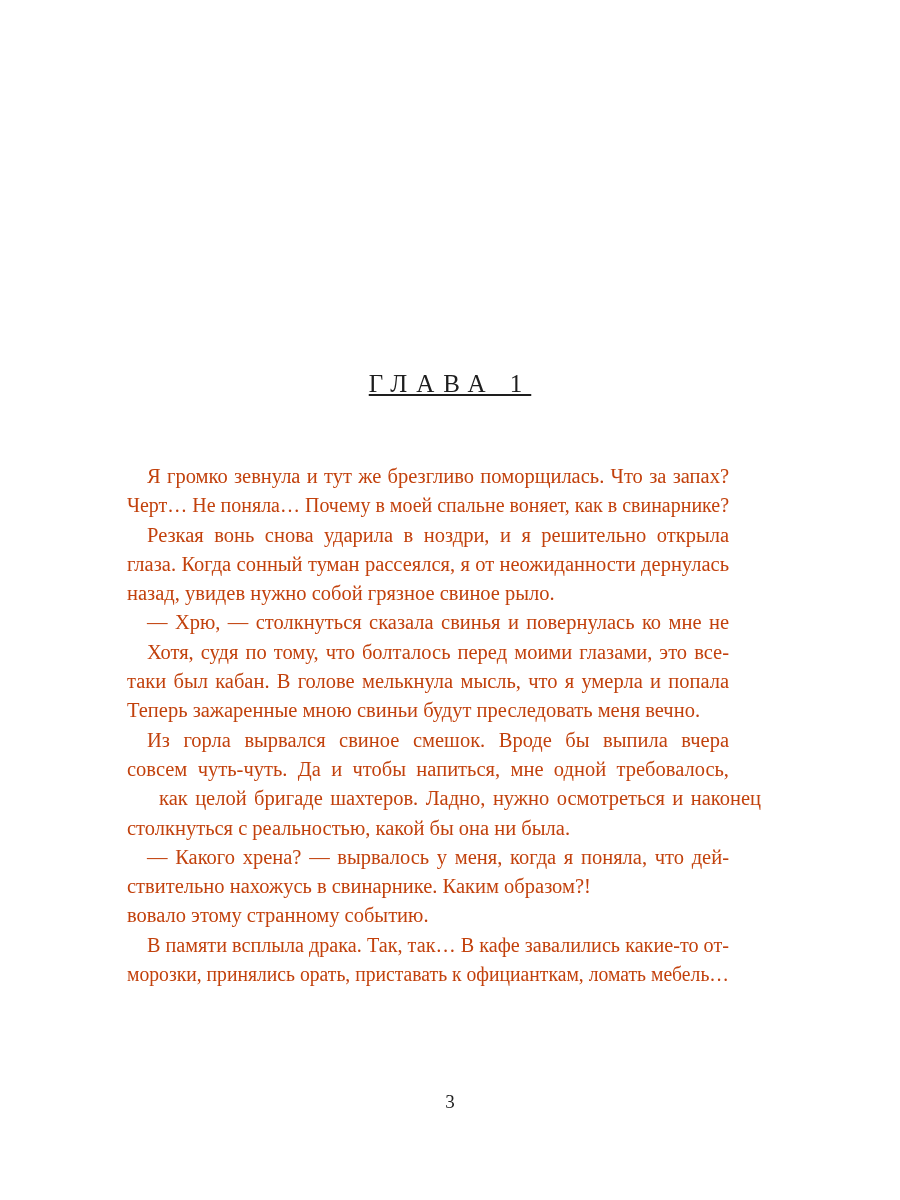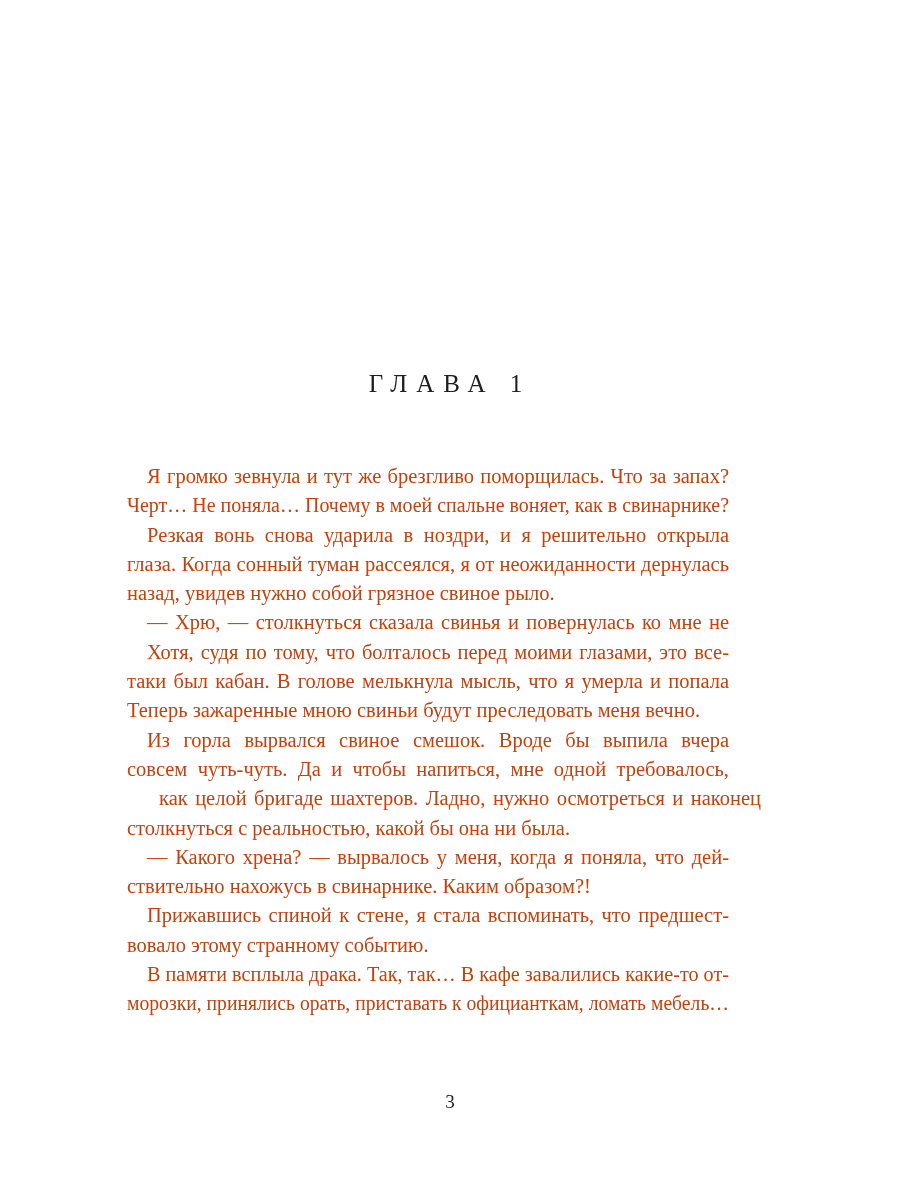--- a/index.html
+++ b/index.html
@@ -2,21 +2,21 @@
 <html><head>
 <meta charset="utf-8">
 <style>
   html, body { margin: 0; padding: 0; background: #ffffff; }
   body { width: 900px; height: 1200px; position: relative; overflow: hidden; }
   .page { position: absolute; left: 0; top: 0; width: 900px; height: 1200px; background: #fff; }
   .chapter-title {
     position: absolute; left: 0; width: 900px; top: 370px;
     text-align: center;
     font-family: "Liberation Serif", "DejaVu Serif", serif;
-    font-size: 25px; letter-spacing: 9px; color: #1e1e1e;
+    font-size: 25px; letter-spacing: 9px; color: #1e1e1e; text-decoration: underline;
   }
   .body-text {
     position: absolute; left: 127px; top: 462px; width: 602px;
     font-family: "Liberation Serif", "DejaVu Serif", serif;
     font-size: 20.5px; color: #c2410c;
   }
   .line {
     height: 29.3px; line-height: 29.3px;
     white-space: nowrap;
     text-align: justify; text-align-last: justify;
@@ -46,20 +46,19 @@
       <div class="line indent" style="width: 582px; box-sizing: content-box;">— Хрю, — столкнуться сказала свинья и повернулась ко мне не</div>
       <div class="line indent" style="width: 582px; box-sizing: content-box;">Хотя, судя по тому, что болталось перед моими глазами, это все-</div>
       <div class="line" style="width: 602px; box-sizing: content-box;">таки был кабан. В голове мелькнула мысль, что я умерла и попала</div>
       <div class="line last" style="width: 602px; box-sizing: content-box;">Теперь зажаренные мною свиньи будут преследовать меня вечно.</div>
       <div class="line indent" style="width: 582px; box-sizing: content-box;">Из горла вырвался свиное смешок. Вроде бы выпила вчера</div>
       <div class="line" style="width: 602px; box-sizing: content-box;">совсем чуть-чуть. Да и чтобы напиться, мне одной требовалось,</div>
       <div class="line" style="width: 602px; box-sizing: content-box; margin-left: 32px;">как целой бригаде шахтеров. Ладно, нужно осмотреться и наконец</div>
       <div class="line last" style="width: 602px; box-sizing: content-box;">столкнуться с реальностью, какой бы она ни была.</div>
       <div class="line indent" style="width: 582px; box-sizing: content-box;">— Какого хрена? — вырвалось у меня, когда я поняла, что дей-</div>
       <div class="line last" style="width: 602px; box-sizing: content-box;">ствительно нахожусь в свинарнике. Каким образом?!</div>
-      <div class="line indent" style="width: 582px; box-sizing: content-box;">Прижавшись спиной к стене, я стала вспоминать, что предшест-</div>
       <div class="line last" style="width: 602px; box-sizing: content-box;">вовало этому странному событию.</div>
       <div class="line indent" style="white-space: nowrap; width: 590.75px; transform: scaleX(0.9852); padding-left: 20.3007px; box-sizing: content-box;">В памяти всплыла драка. Так, так… В кафе завалились какие-то от-</div>
       <div class="line" style="white-space: nowrap; width: 627.875px; transform: scaleX(0.9588); box-sizing: content-box;">морозки, принялись орать, приставать к официанткам, ломать мебель…</div>
     </div>
 
   <div class="page-number">3</div>
 </div>
 
 </body></html>

